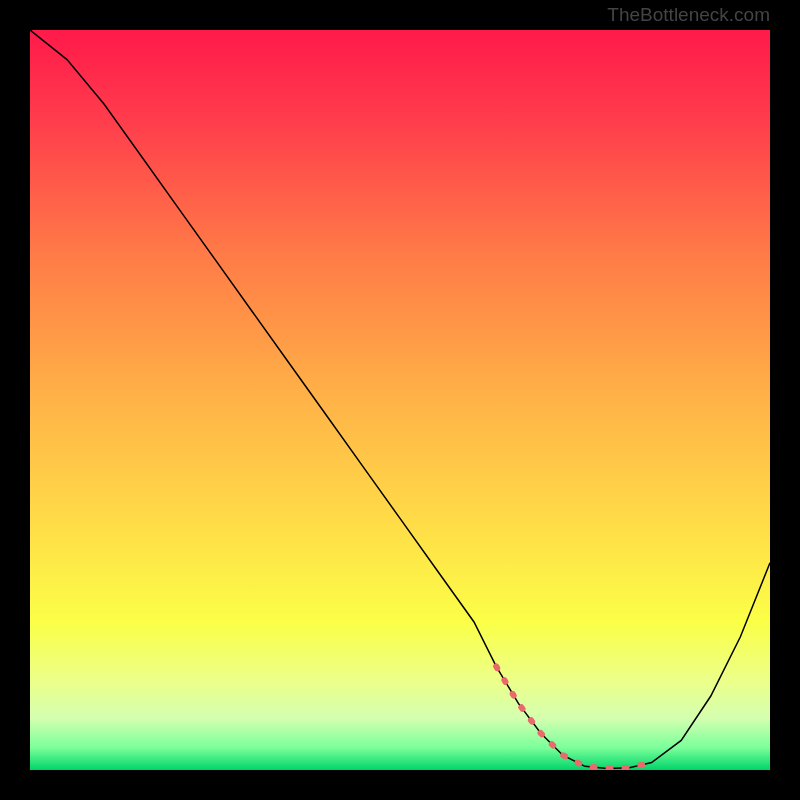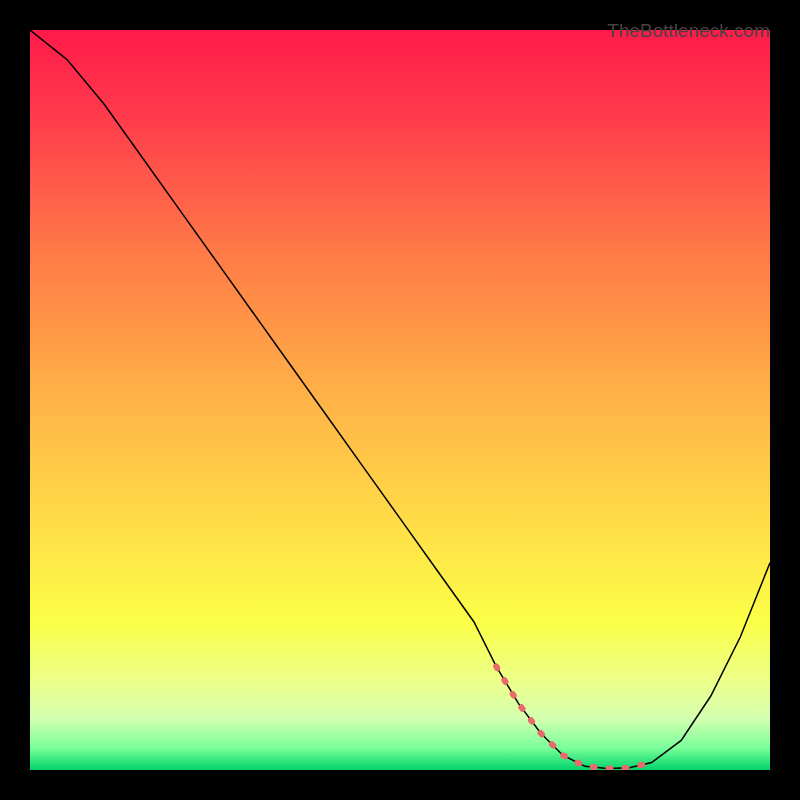--- a/index.html
+++ b/index.html
@@ -27,21 +27,21 @@
   }
   .gradient-bg {
     position: absolute;
     left: 0;
     top: 0;
     width: 100%;
     height: 100%;
   }
   .watermark {
     position: absolute;
-    top: 20px;
+    top: 4px;
     right: 30px;
     color: #444;
     font-size: 19px;
     font-weight: 500;
     z-index: 5;
   }
   svg.curve {
     position: absolute;
     left: 0;
     top: 0;

